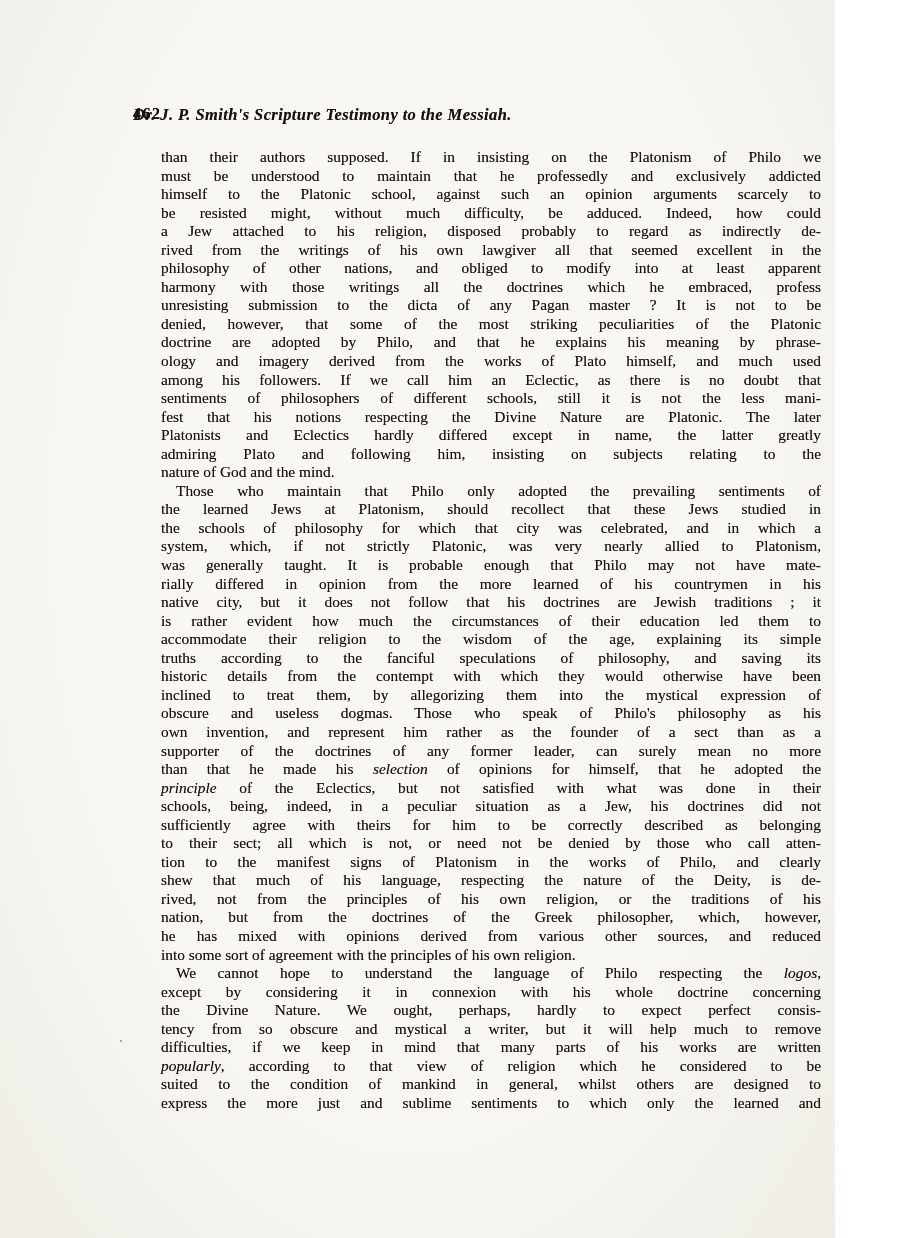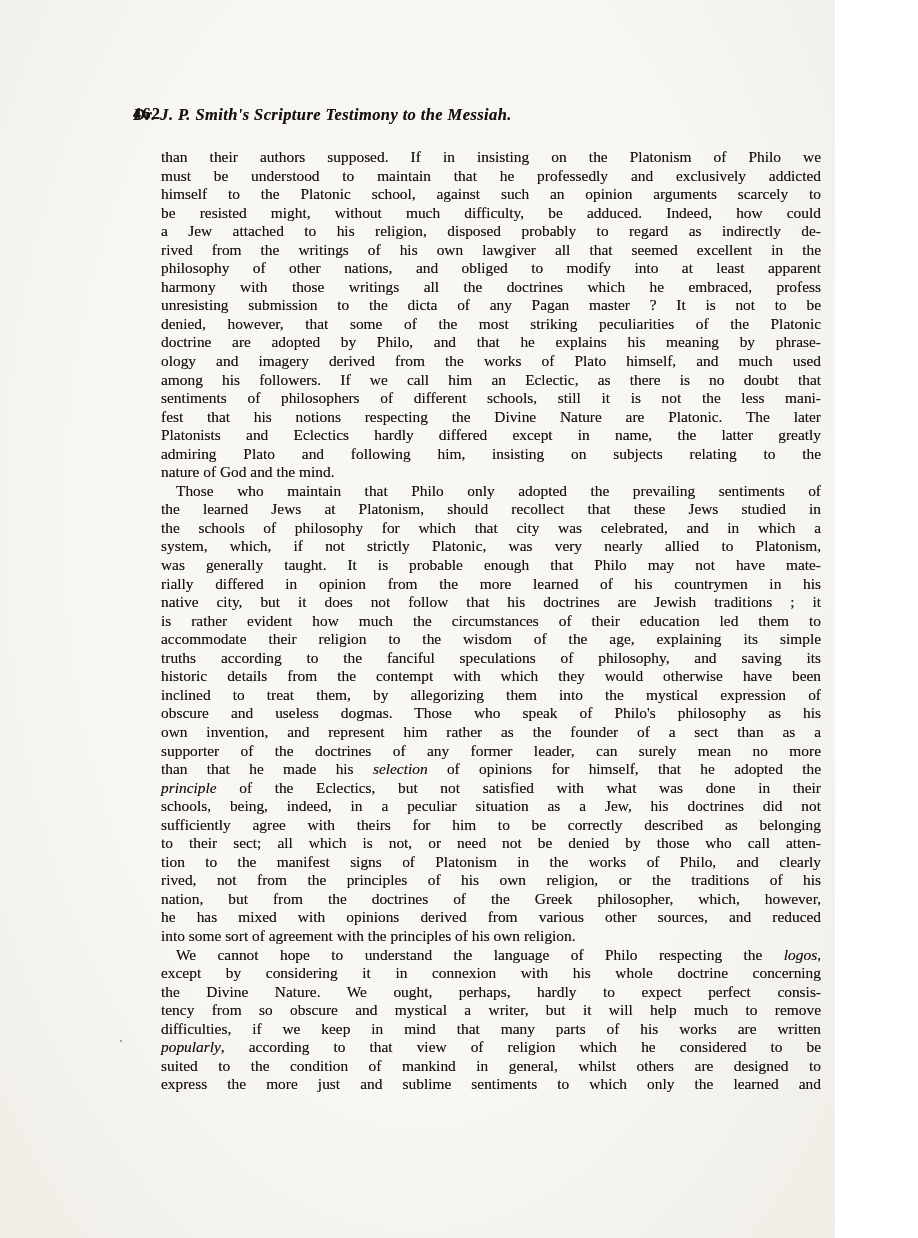--- a/index.html
+++ b/index.html
@@ -106,20 +106,21 @@
         <div class="line"><span>inclined to treat them, by allegorizing them into the mystical expression of</span></div>
         <div class="line"><span>obscure and useless dogmas.  Those who speak of Philo's philosophy as his</span></div>
         <div class="line"><span>own invention, and represent him rather as the founder of a sect than as a</span></div>
         <div class="line"><span>supporter of the doctrines of any former leader, can surely mean no more</span></div>
         <div class="line"><span>than that he made his </span><span class="it">selection</span><span> of opinions for himself, that he adopted the</span></div>
         <div class="line"><span class="it">principle</span><span> of the Eclectics, but not satisfied with what was done in their</span></div>
         <div class="line"><span>schools, being, indeed, in a peculiar situation as a Jew, his doctrines did not</span></div>
         <div class="line"><span>sufficiently agree with theirs for him to be correctly described as belonging</span></div>
         <div class="line"><span>to their sect; all which is not, or need not be denied by those who call atten-</span></div>
         <div class="line"><span>tion to the manifest signs of Platonism in the works of Philo, and clearly</span></div>
+        <div class="line"><span>shew that much of his language, respecting the nature of the Deity, is de-</span></div>
         <div class="line"><span>rived, not from the principles of his own religion, or the traditions of his</span></div>
         <div class="line"><span>nation, but from the doctrines of the Greek philosopher, which, however,</span></div>
         <div class="line"><span>he has mixed with opinions derived from various other sources, and reduced</span></div>
         <div class="line plast"><span>into some sort of agreement with the principles of his own religion.</span></div>
       </div>
       <div>
         <div class="line indent"><span>We cannot hope to understand the language of Philo respecting the </span><span class="it">logos</span><span>,</span></div>
         <div class="line"><span>except by considering it in connexion with his whole doctrine concerning</span></div>
         <div class="line"><span>the Divine Nature.  We ought, perhaps, hardly to expect perfect consis-</span></div>
         <div class="line"><span>tency from so obscure and mystical a writer, but it will help much to remove</span></div>

